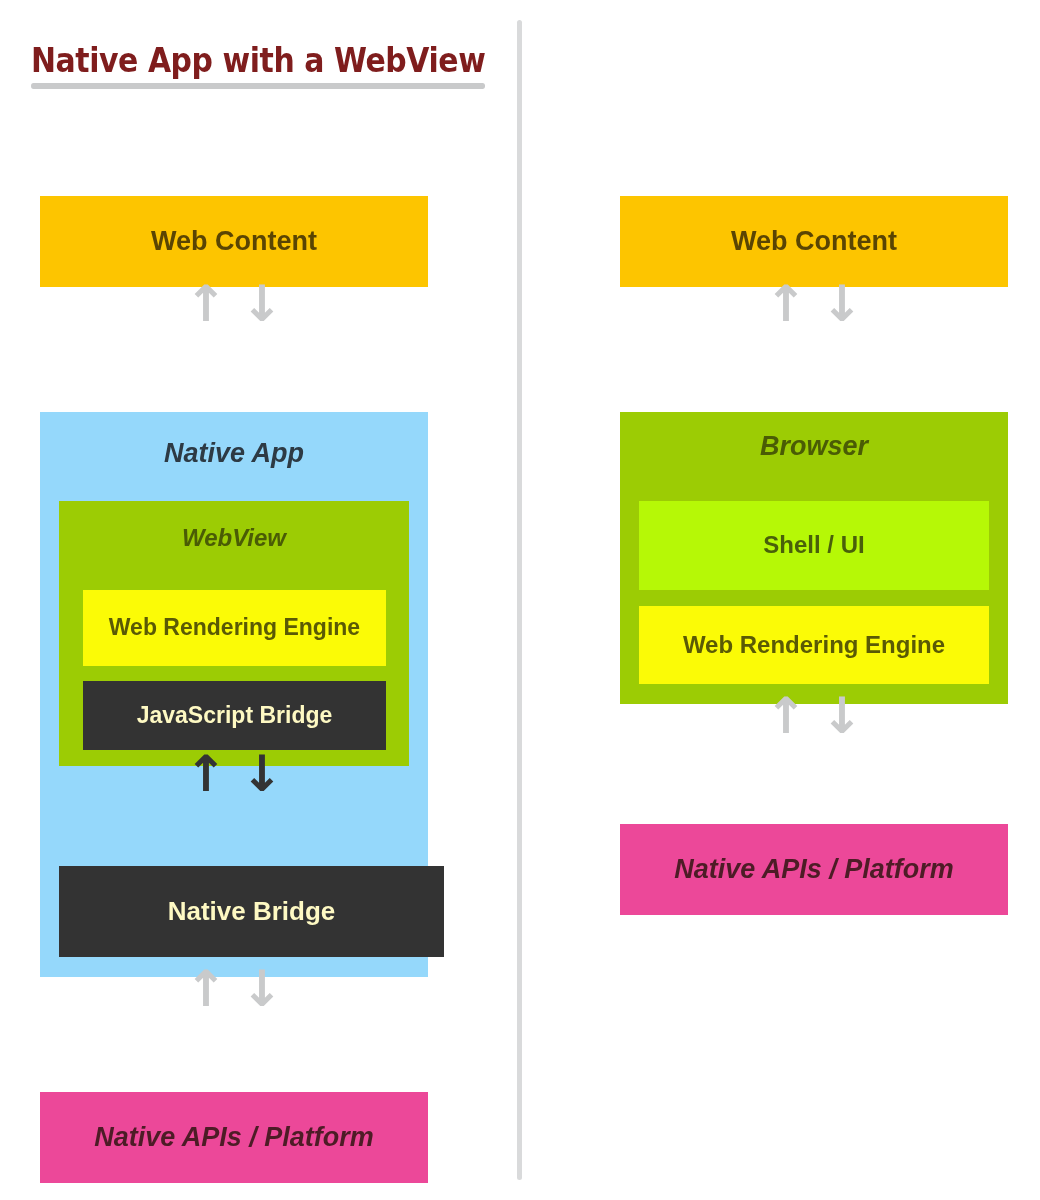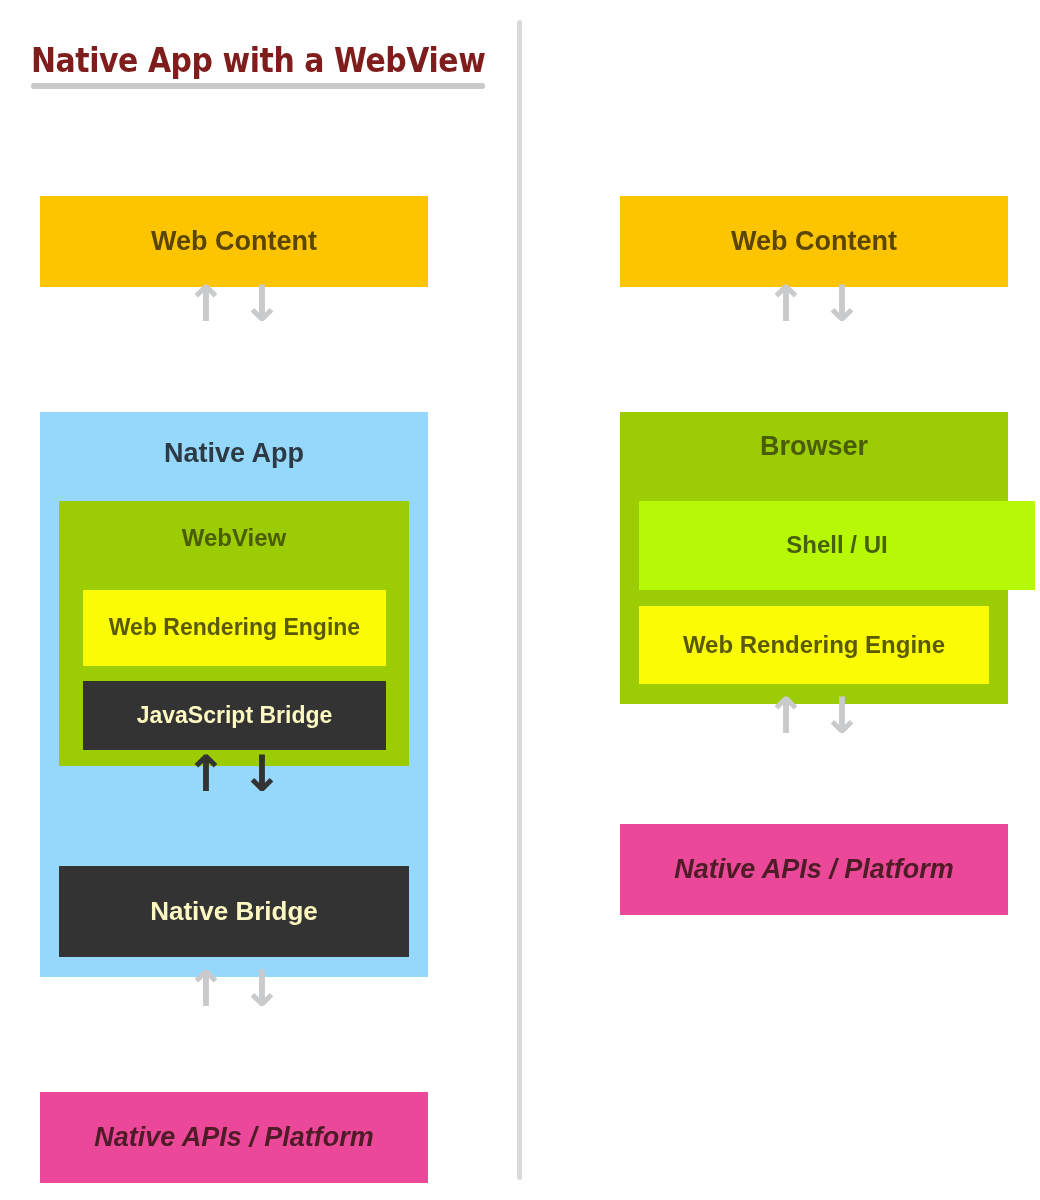--- a/index.html
+++ b/index.html
@@ -91,20 +91,21 @@
   .c-pink    { background: #ec4899; color: #4d1c26; font-style: italic; }
 
   
   .box.container {
     display: block;
   }
   .box.container > .hdr {
     width: 100%;
     text-align: center;
     font-weight: bold;
+    font-style: italic;
   }
 
   
   .arrows {
     position: absolute;
     display: flex;
     align-items: center;
     justify-content: center;
     gap: 14px;
     font-family: "DejaVu Sans", sans-serif;
@@ -152,21 +153,21 @@
 
     <div class="box c-dark" style="left:83px; top:637px; width:303px; height:69px; font-size:23px;">
       <span>JavaScript Bridge</span>
     </div>
 
     <div class="arrows dark" style="left:59px; top:742px; width:350px; height:64px;">
       <span>↑</span>
       <span>↓</span>
     </div>
 
-    <div class="box c-dark" style="left:59px; top:822px; width:350px; height:91px; font-size:26px;">
+    <div class="box c-dark" style="left:59px; top:822px; width:385px; height:91px; font-size:26px;">
       <span>Native Bridge</span>
     </div>
 
     <div class="arrows gray" style="left:40px; top:957px; width:388px; height:64px;">
       <span>↑</span>
       <span>↓</span>
     </div>
 
     <div class="box c-pink" style="left:40px; top:1048px; width:388px; height:91px; font-size:27px;">
       <span>Native APIs / Platform</span>
@@ -183,21 +184,21 @@
 
     <div class="arrows gray" style="left:80px; top:272px; width:388px; height:64px;">
       <span>↑</span>
       <span>↓</span>
     </div>
 
     <div class="box container c-green" style="left:80px; top:368px; width:388px; height:292px;">
       <div class="hdr" style="padding-top:20px; font-size:27px;">Browser</div>
     </div>
 
-    <div class="box c-lime" style="left:99px; top:457px; width:396px; height:89px; font-size:24px;">
+    <div class="box c-lime" style="left:99px; top:457px; width:350px; height:89px; font-size:24px;">
       <span>Shell / UI</span>
     </div>
 
     <div class="box c-yellow" style="left:99px; top:562px; width:350px; height:78px; font-size:24px;">
       <span>Web Rendering Engine</span>
     </div>
 
     <div class="arrows gray" style="left:80px; top:684px; width:388px; height:64px;">
       <span>↑</span>
       <span>↓</span>

